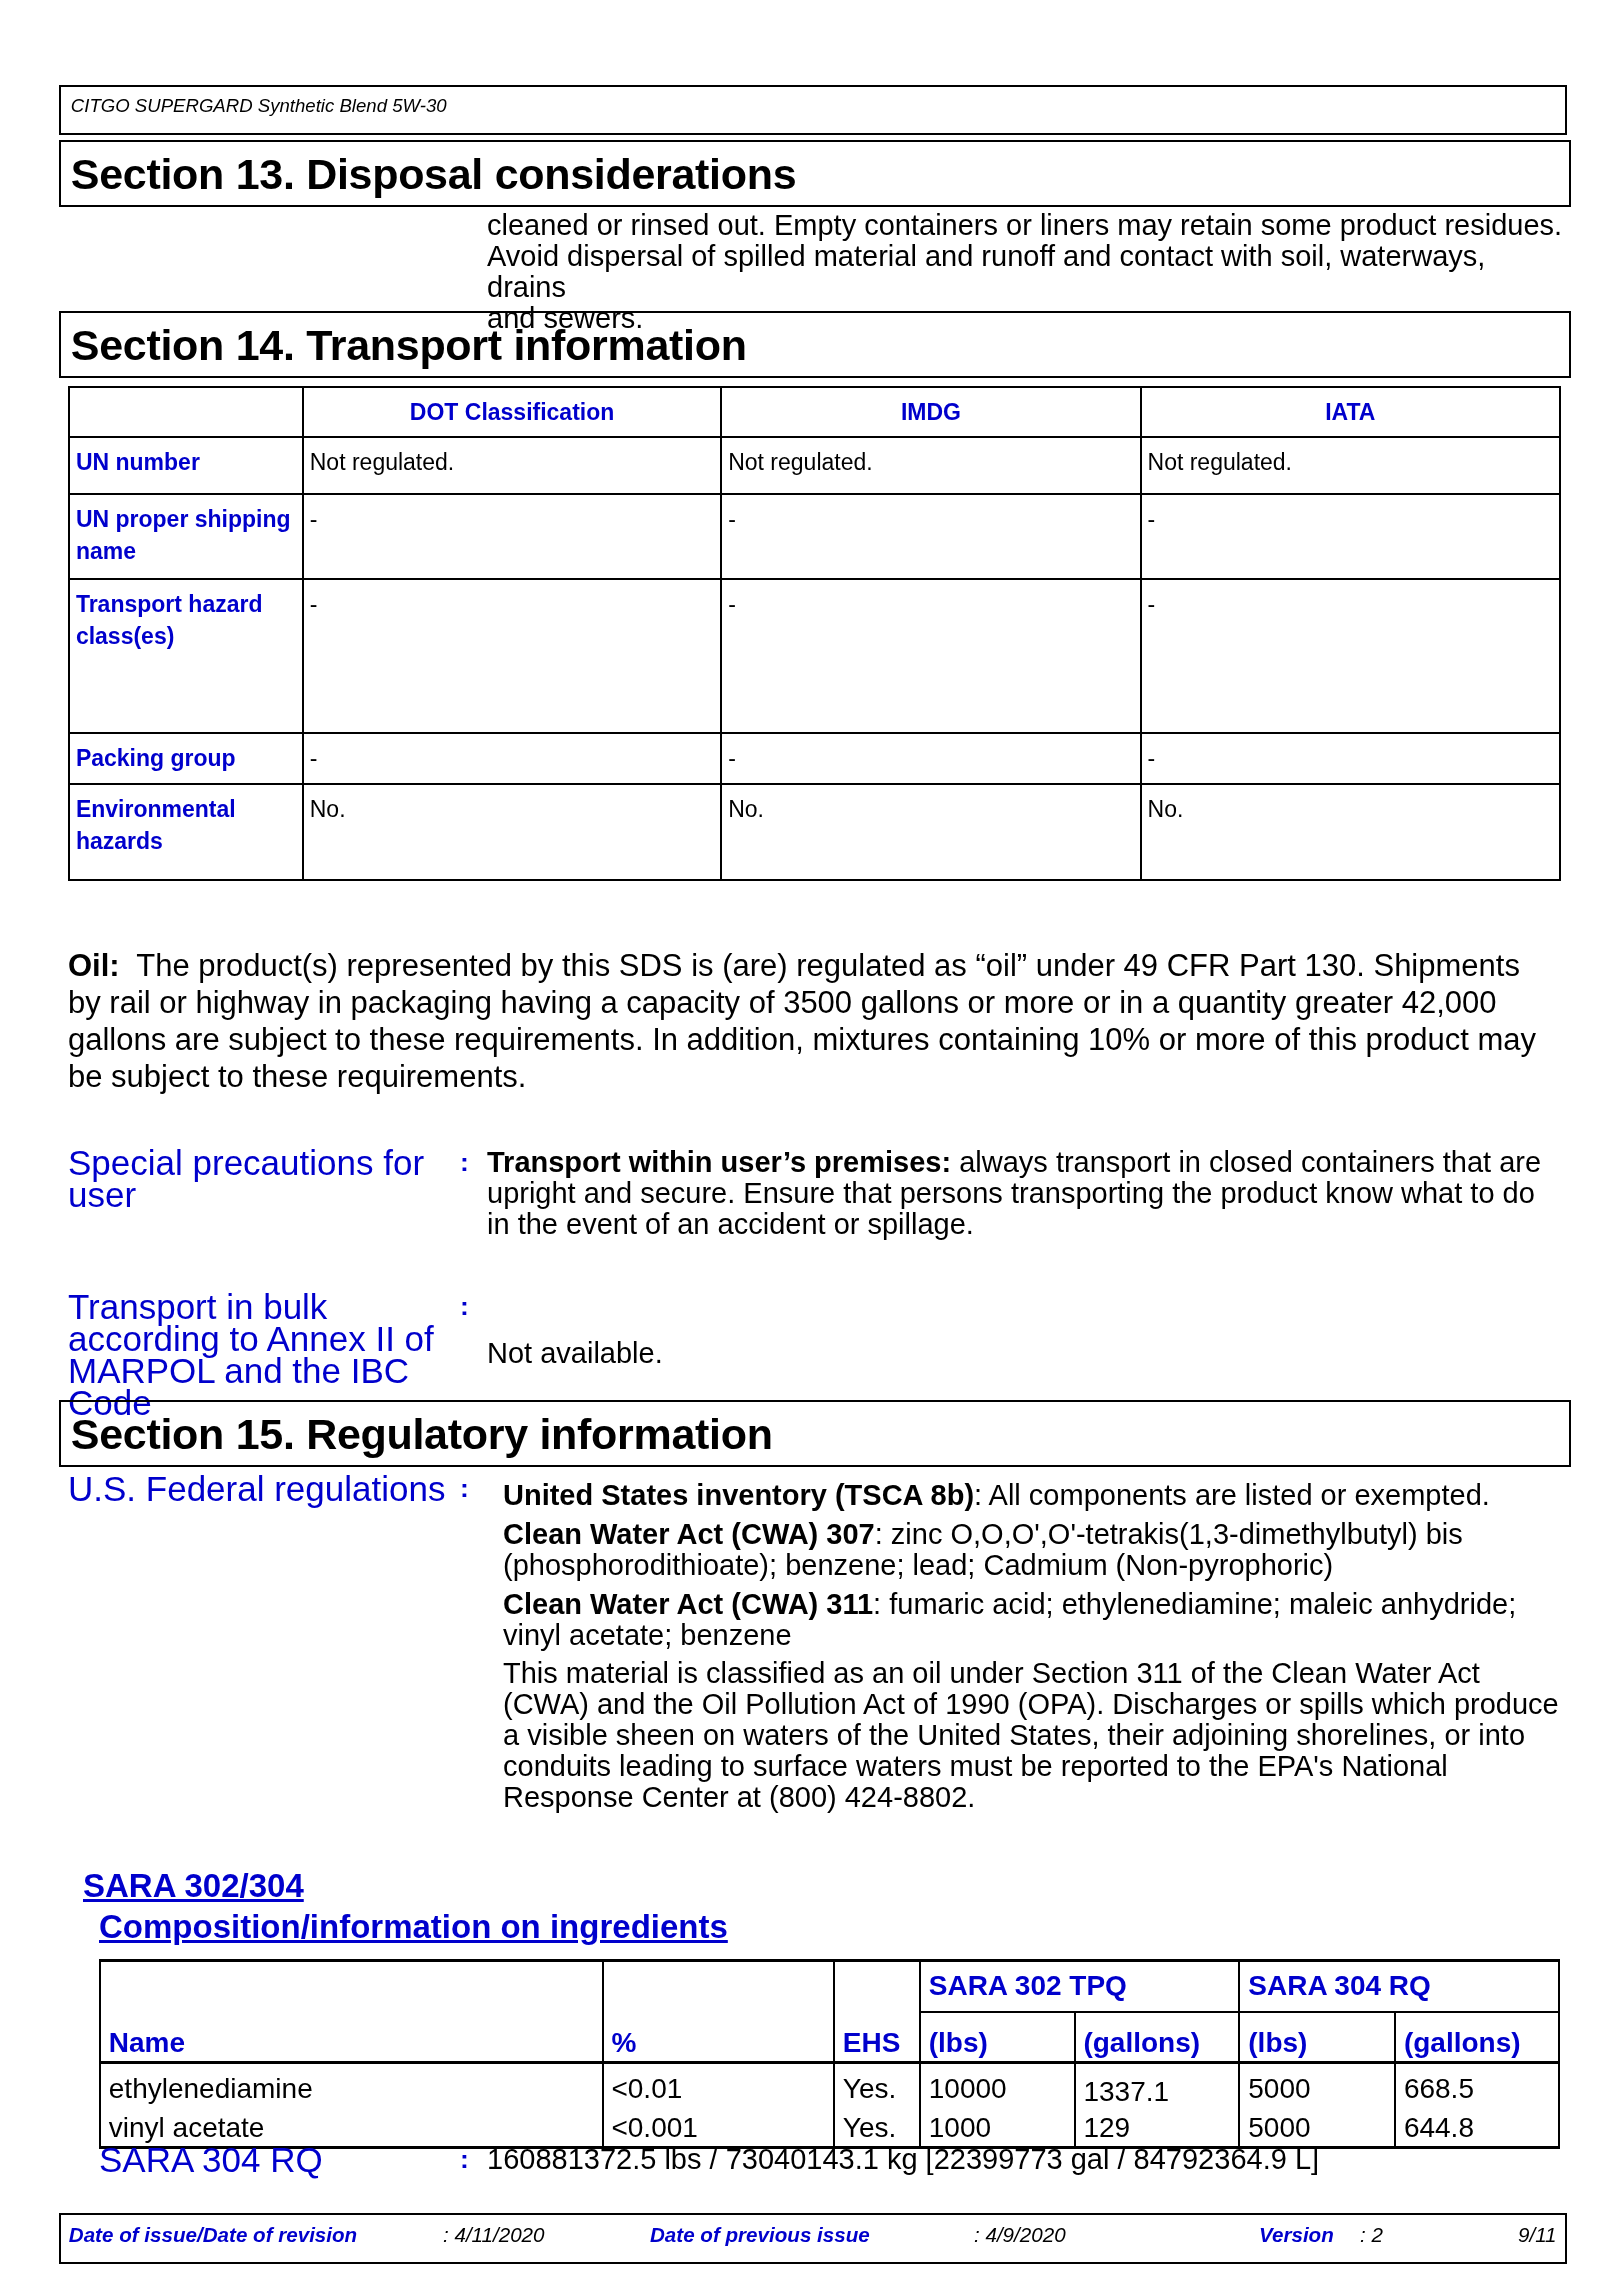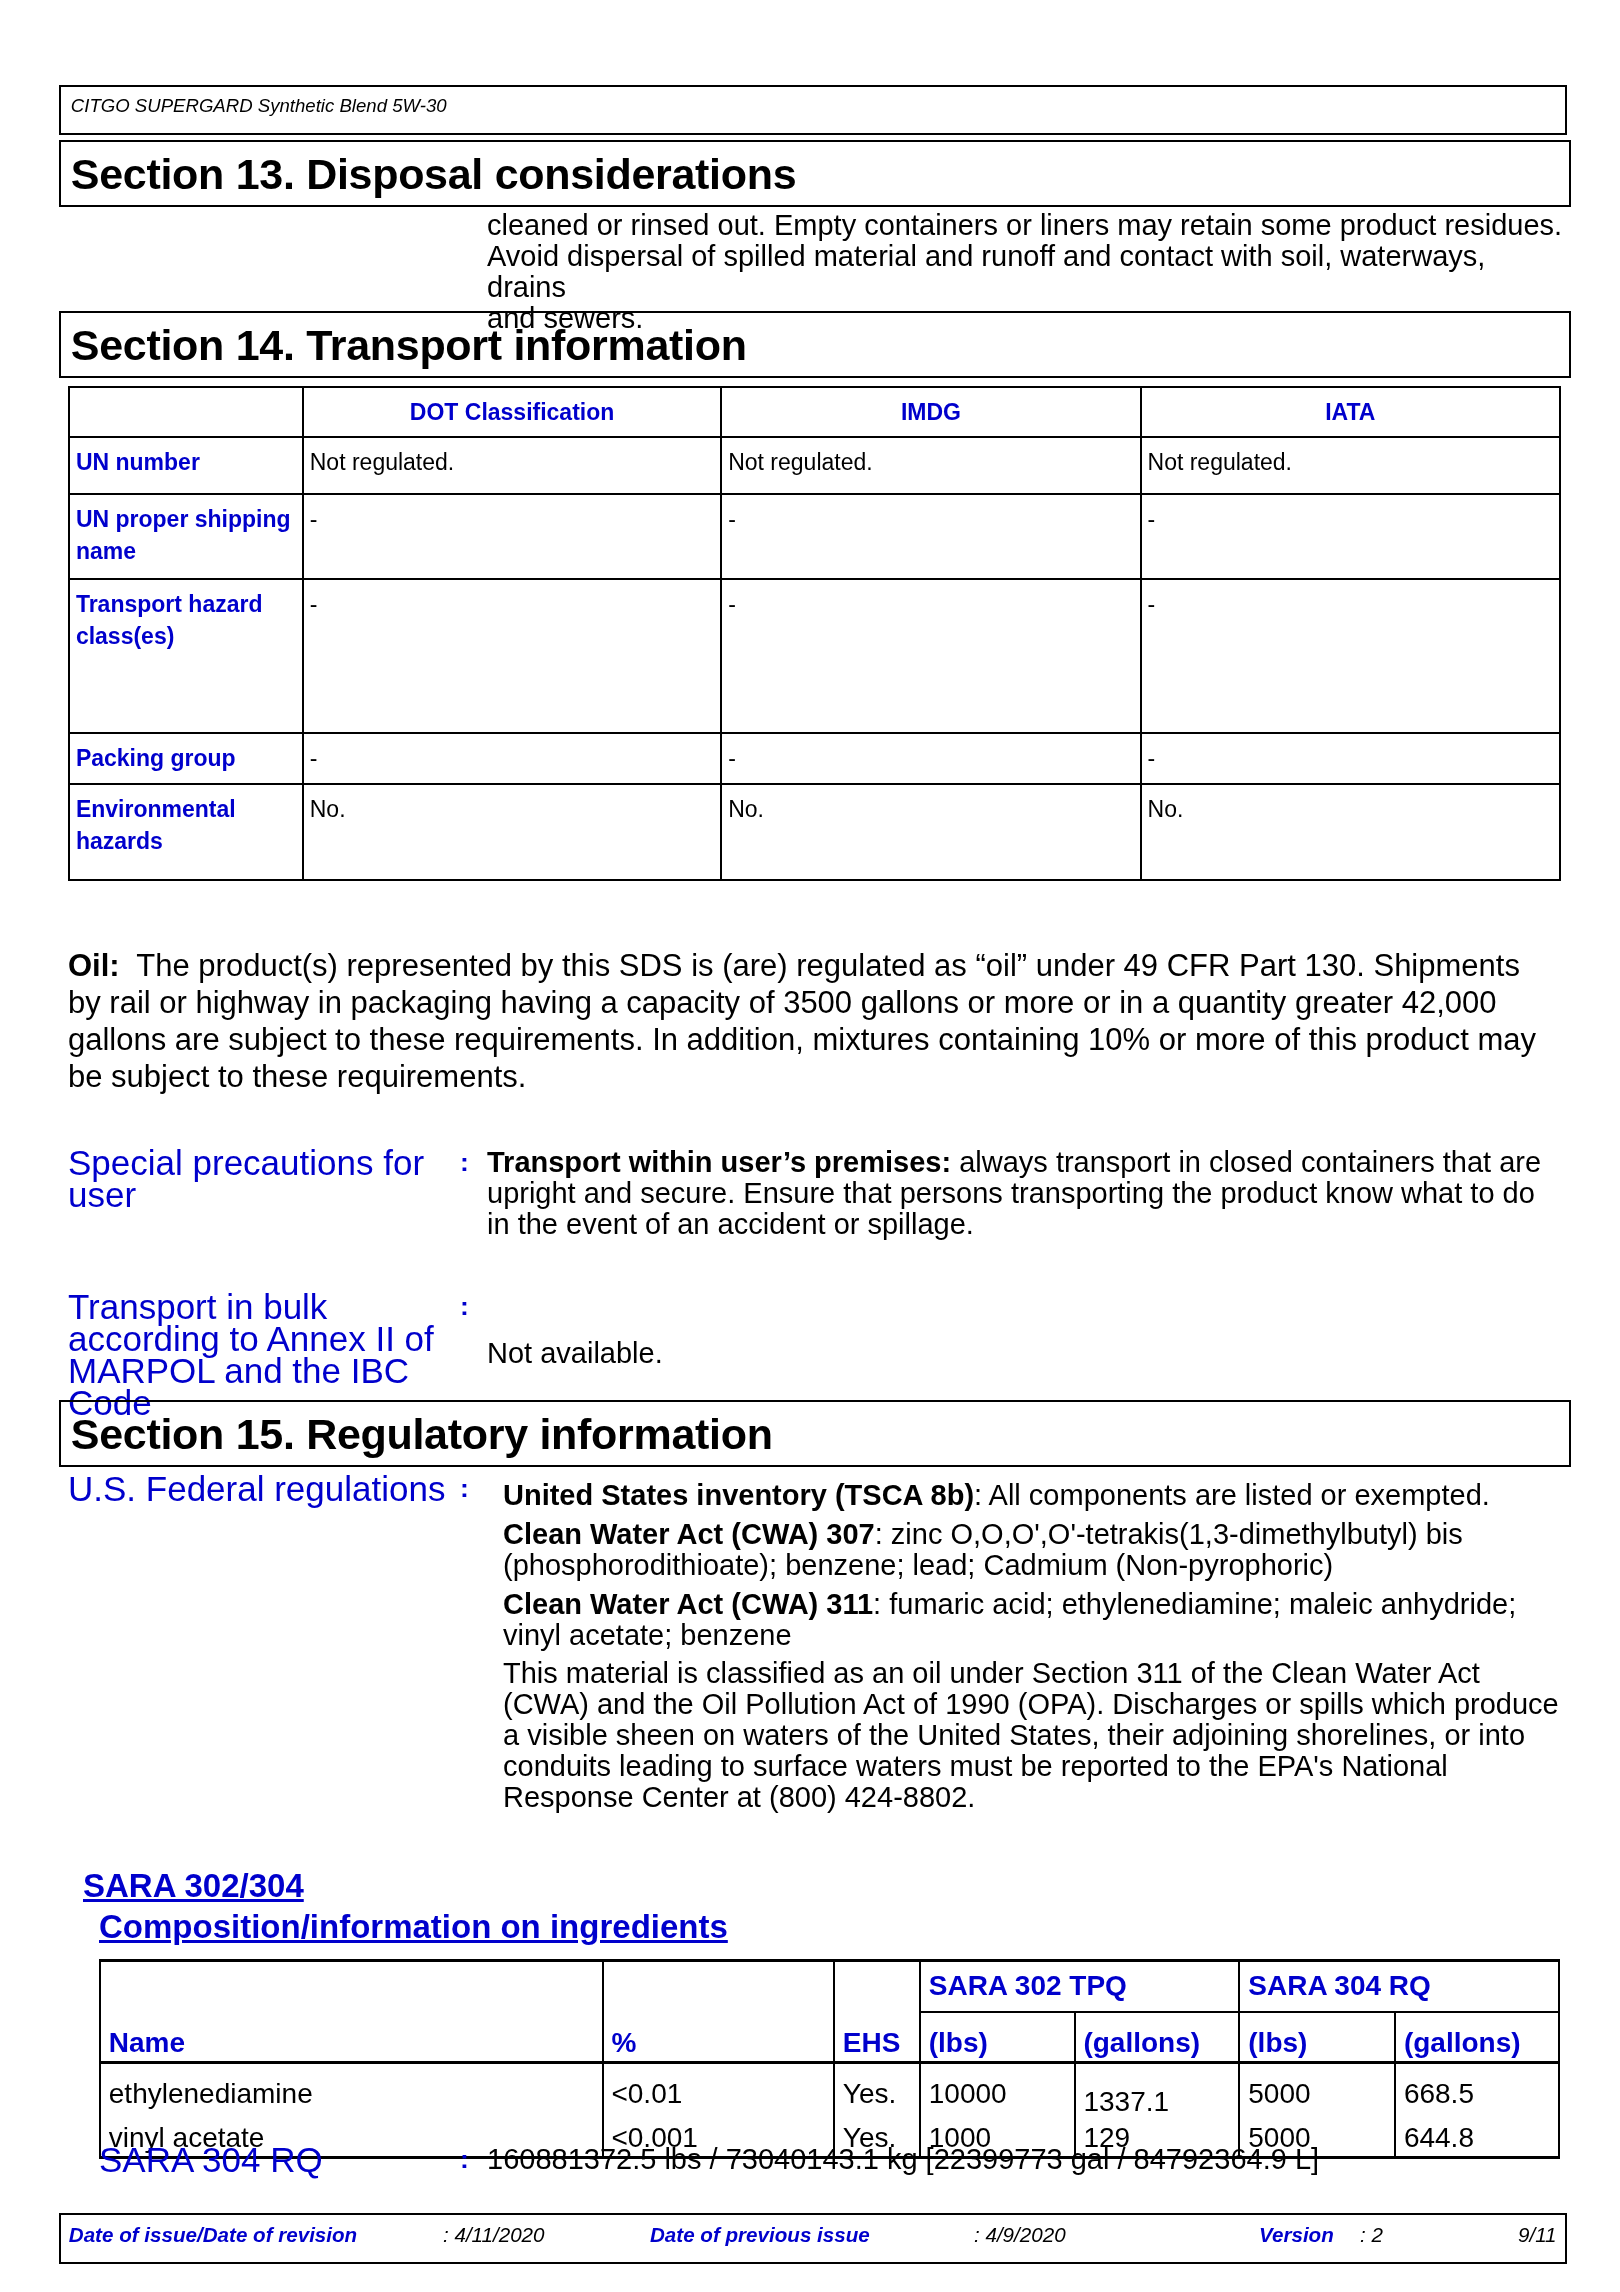--- a/index.html
+++ b/index.html
@@ -155,21 +155,21 @@
     <th class="vb">(lbs)</th>
     <th class="vb">(gallons)</th>
     <th class="vb">(lbs)</th>
     <th class="vb">(gallons)</th>
   </tr>
   <tr>
     <td style="padding-top:5.9px;">ethylenediamine</td>
     <td class="vb" style="padding-top:5.9px;">&lt;0.01</td>
     <td class="vb" style="padding-top:5.9px;">Yes.</td>
     <td class="vb" style="padding-top:5.9px;">10000</td>
-    <td class="vb" style="padding-top:22px;">1337.1</td>
+    <td class="vb" style="padding-top:12px;">1337.1</td>
     <td class="vb" style="padding-top:5.9px;">5000</td>
     <td class="vb" style="padding-top:5.9px;">668.5</td>
   </tr>
   <tr>
     <td>vinyl acetate</td>
     <td class="vb">&lt;0.001</td>
     <td class="vb">Yes.</td>
     <td class="vb">1000</td>
     <td class="vb">129</td>
     <td class="vb">5000</td>

